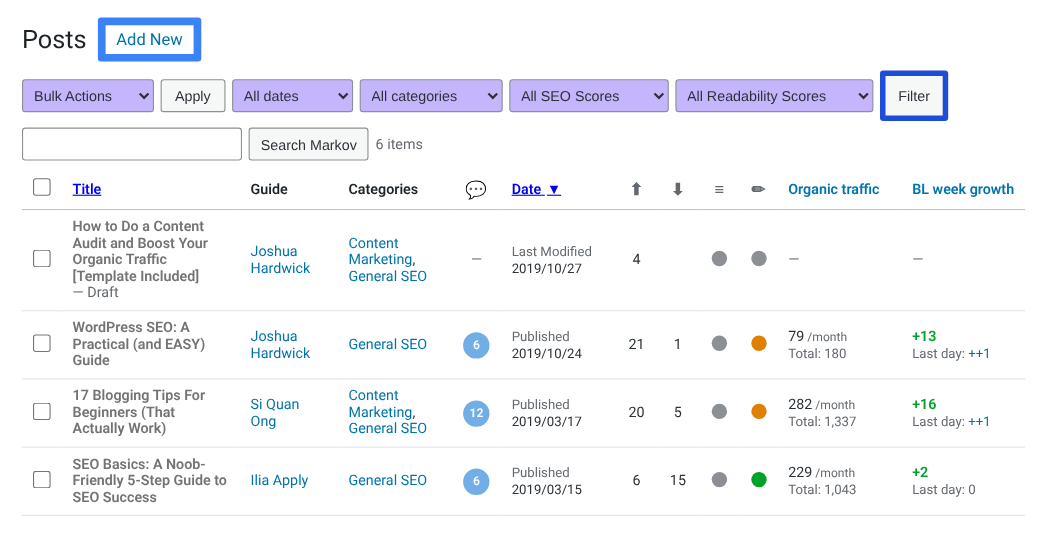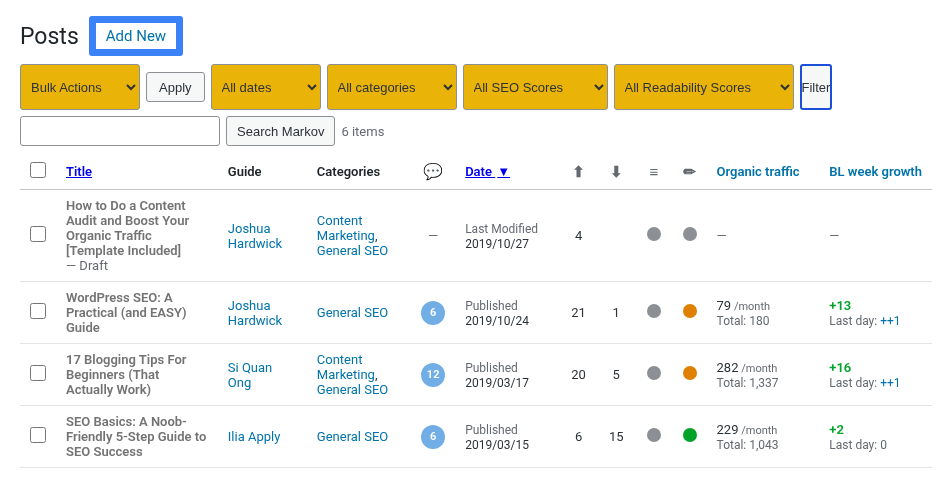--- a/index.html
+++ b/index.html
@@ -13,29 +13,29 @@
 
     .subsubsub { margin-bottom: 10px; font-size: 13px; }
     .subsubsub a { color: #0073aa; text-decoration: none; }
     .subsubsub span { color: #646970; }
     .subsubsub .sep { color: #646970; margin: 0 3px; }
 
     .tablenav { display: flex; align-items: center; justify-content: space-between; margin-bottom: 8px; flex-wrap: wrap; gap: 6px; }
     .tablenav-left { display: flex; align-items: center; gap: 6px; flex-wrap: wrap; }
     .tablenav-right { display: flex; align-items: center; gap: 6px; }
 
-    select { font-size: 13px; padding: 4px 6px; border: 1px solid #8c8f94; border-radius: 3px; background: #eab308; color: #2c3338; height: 46px; cursor: pointer; }
+    select { font-size: 13px; padding: 4px 6px; border: 1px solid #8c8f94; border-radius: 3px; background: #c4b5fd; color: #2c3338; height: 30px; cursor: pointer; }
     .bulk-actions-select { width: 120px; }
     .dates-select { width: 110px; }
     .categories-select { width: 130px; }
     .seo-select { width: 145px; }
     .readability-select { width: 180px; }
 
     .apply-btn { font-size: 13px; background: #f6f7f7; border: 1px solid #8c8f94; color: #2c3338; padding: 4px 12px; border-radius: 3px; cursor: pointer; height: 30px; }
-    .filter-btn { font-size: 13px; background: #f6f7f7; border: 2px solid #1d4ed8; color: #2c3338; padding: 4px 0; border-radius: 3px; cursor: pointer; height: 46px; }
+    .filter-btn { font-size: 13px; background: #f6f7f7; border: 5px solid #1d4ed8; color: #2c3338; padding: 4px 12px; border-radius: 3px; cursor: pointer; height: 46px; }
     .search-input { font-size: 13px; border: 1px solid #8c8f94; border-radius: 3px; padding: 4px 8px; height: 30px; width: 200px; }
     .search-btn { font-size: 13px; background: #f6f7f7; border: 1px solid #8c8f94; color: #2c3338; padding: 4px 10px; border-radius: 3px; cursor: pointer; height: 30px; white-space: nowrap; }
 
     .items-count { color: #646970; font-size: 13px; white-space: nowrap; }
 
     table { width: 100%; border-collapse: collapse; }
     thead th { border-bottom: 1px solid #c3c4c7; padding: 8px 10px; text-align: left; font-weight: 600; font-size: 13px; color: #1d2327; background: #fff; white-space: nowrap; }
     thead th .sort-indicator { margin-left: 2px; }
 
     tbody tr { border-bottom: 1px solid #e2e4e7; }

